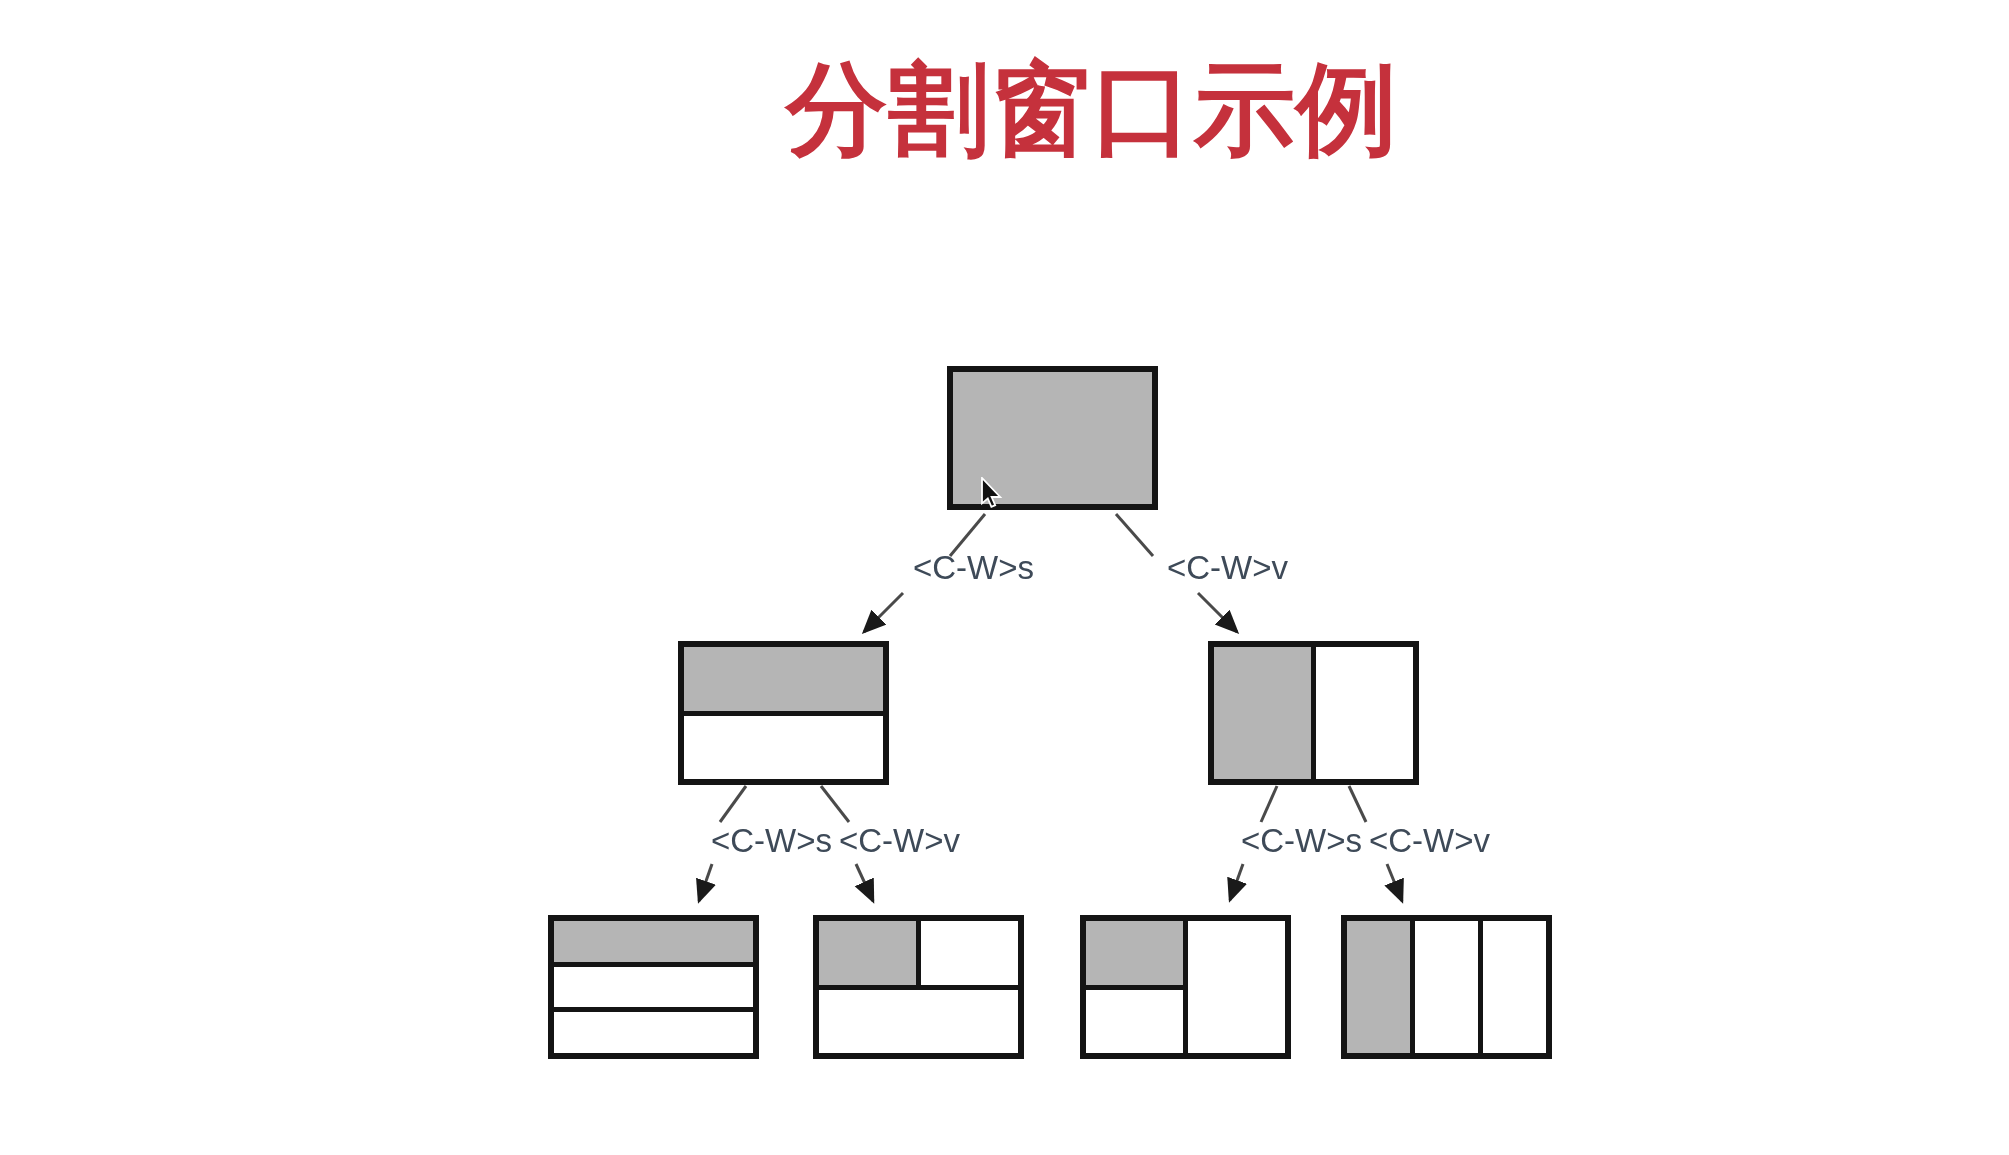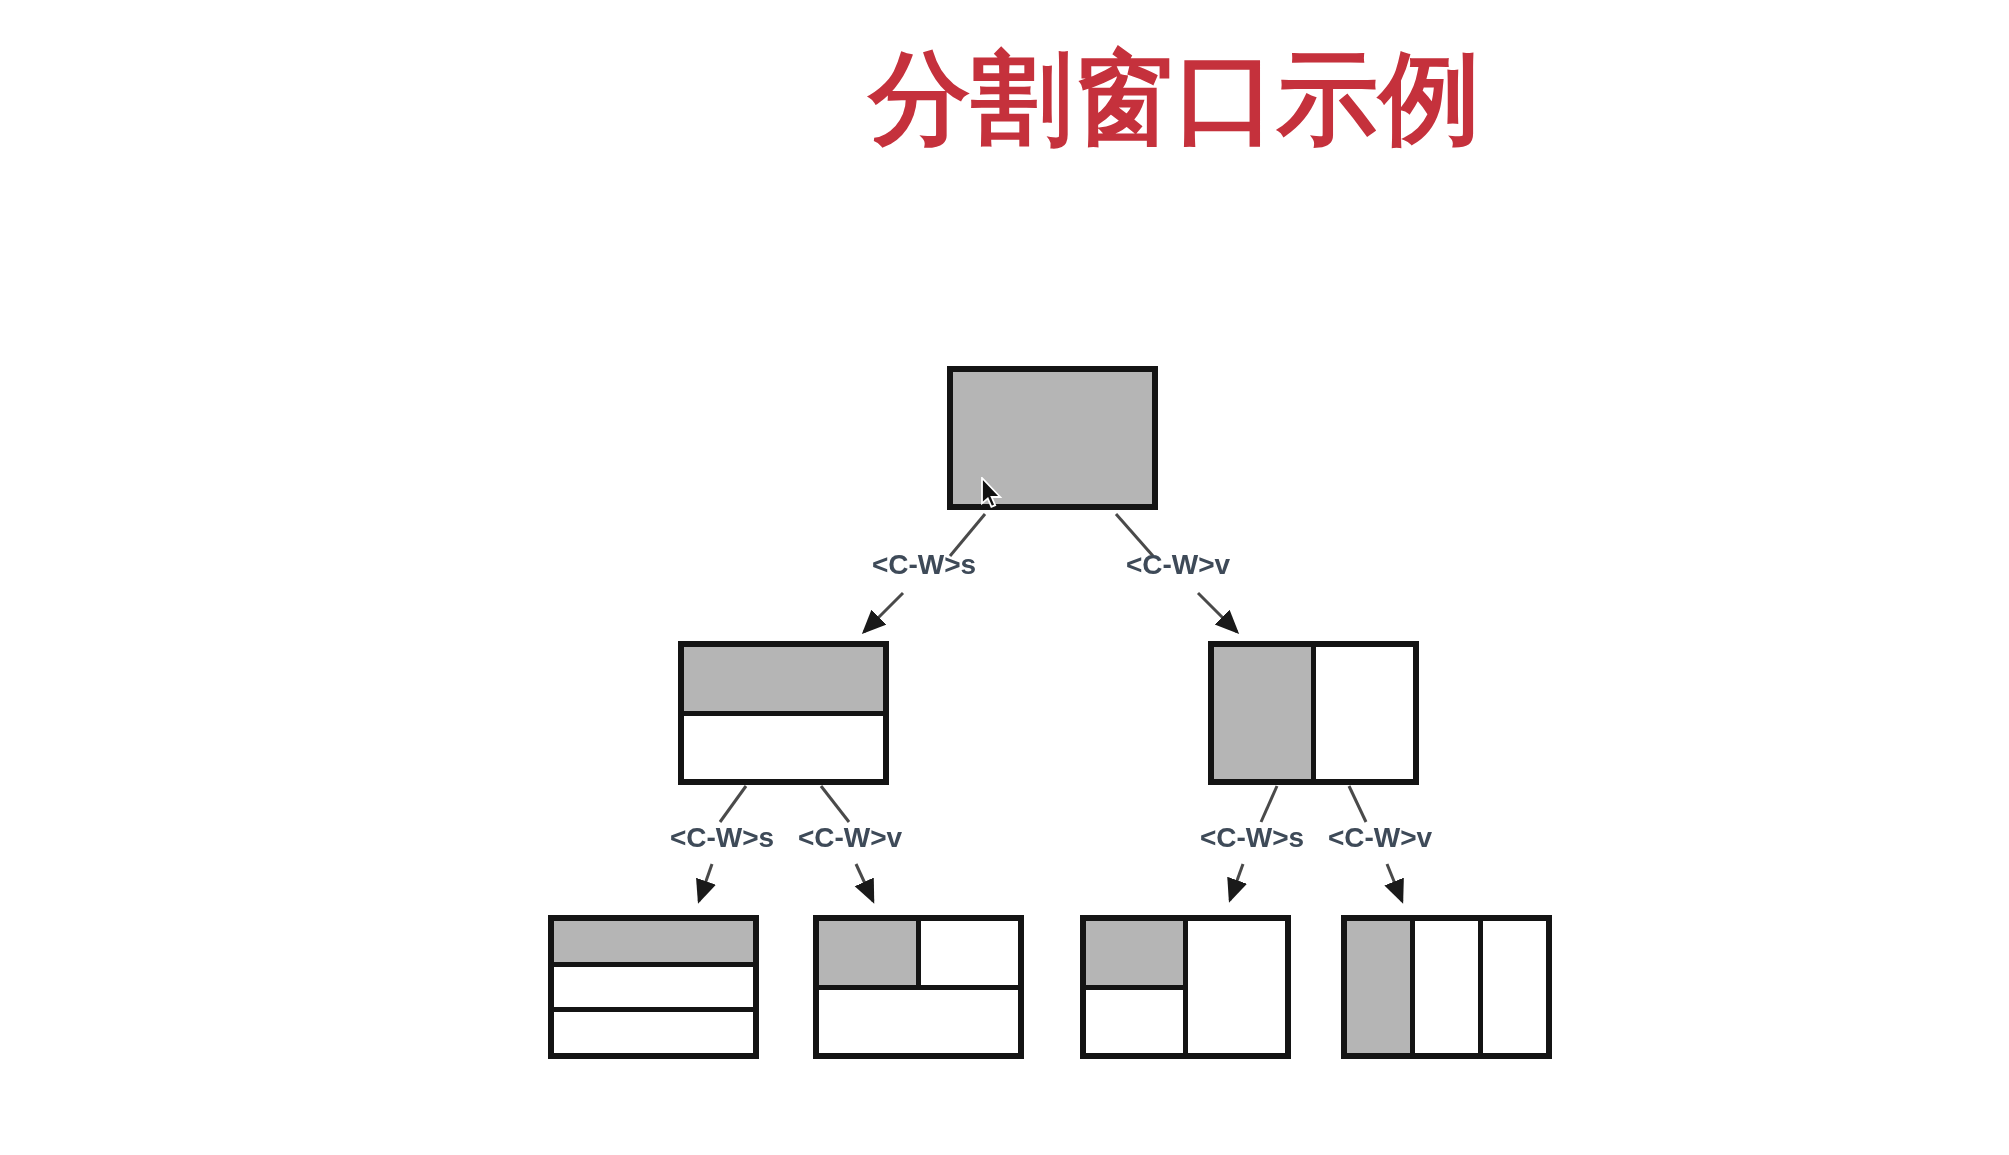--- a/index.html
+++ b/index.html
@@ -12,22 +12,22 @@
     width: 2009px;
     height: 1155px;
     background: var(--background, #ffffff);
     overflow: hidden;
   }
   .slide-title {
     position: absolute;
     left: 680px;
     top: 34px;
     width: 800px;
-    margin: 1px;
-    text-align: right;
+    margin: 12px;
+    text-align: center;
     font-size: 101px;
     line-height: 1.25;
     font-weight: 900;
     letter-spacing: 1px;
     color: var(--title, #c5313c);
   }
   .section-heading {
     position: absolute;
     left: 48px;
     top: 244px;
@@ -40,23 +40,23 @@
   }
   .diagram { position: absolute; inset: 0; }
   svg.edges { position: absolute; left: 0; top: 0; }
   svg.edges line {
     stroke: var(--edge-line, #4a4a4a);
     stroke-width: 3;
   }
   .edge-label {
     position: absolute;
     width: 220px;
-    text-align: center;
-    font-size: 28px;
-    font-weight: 700;
+    text-align: right;
+    font-size: 33px;
+    font-weight: 400;
     letter-spacing: 0px;
     color: var(--edge-label, #3e4a58);
     white-space: nowrap;
   }
   .node {
     position: absolute;
     width: 199px;
     height: 132px;
     border: 6px solid var(--node-border, #141414);
     background: var(--inactive-pane, #ffffff);

